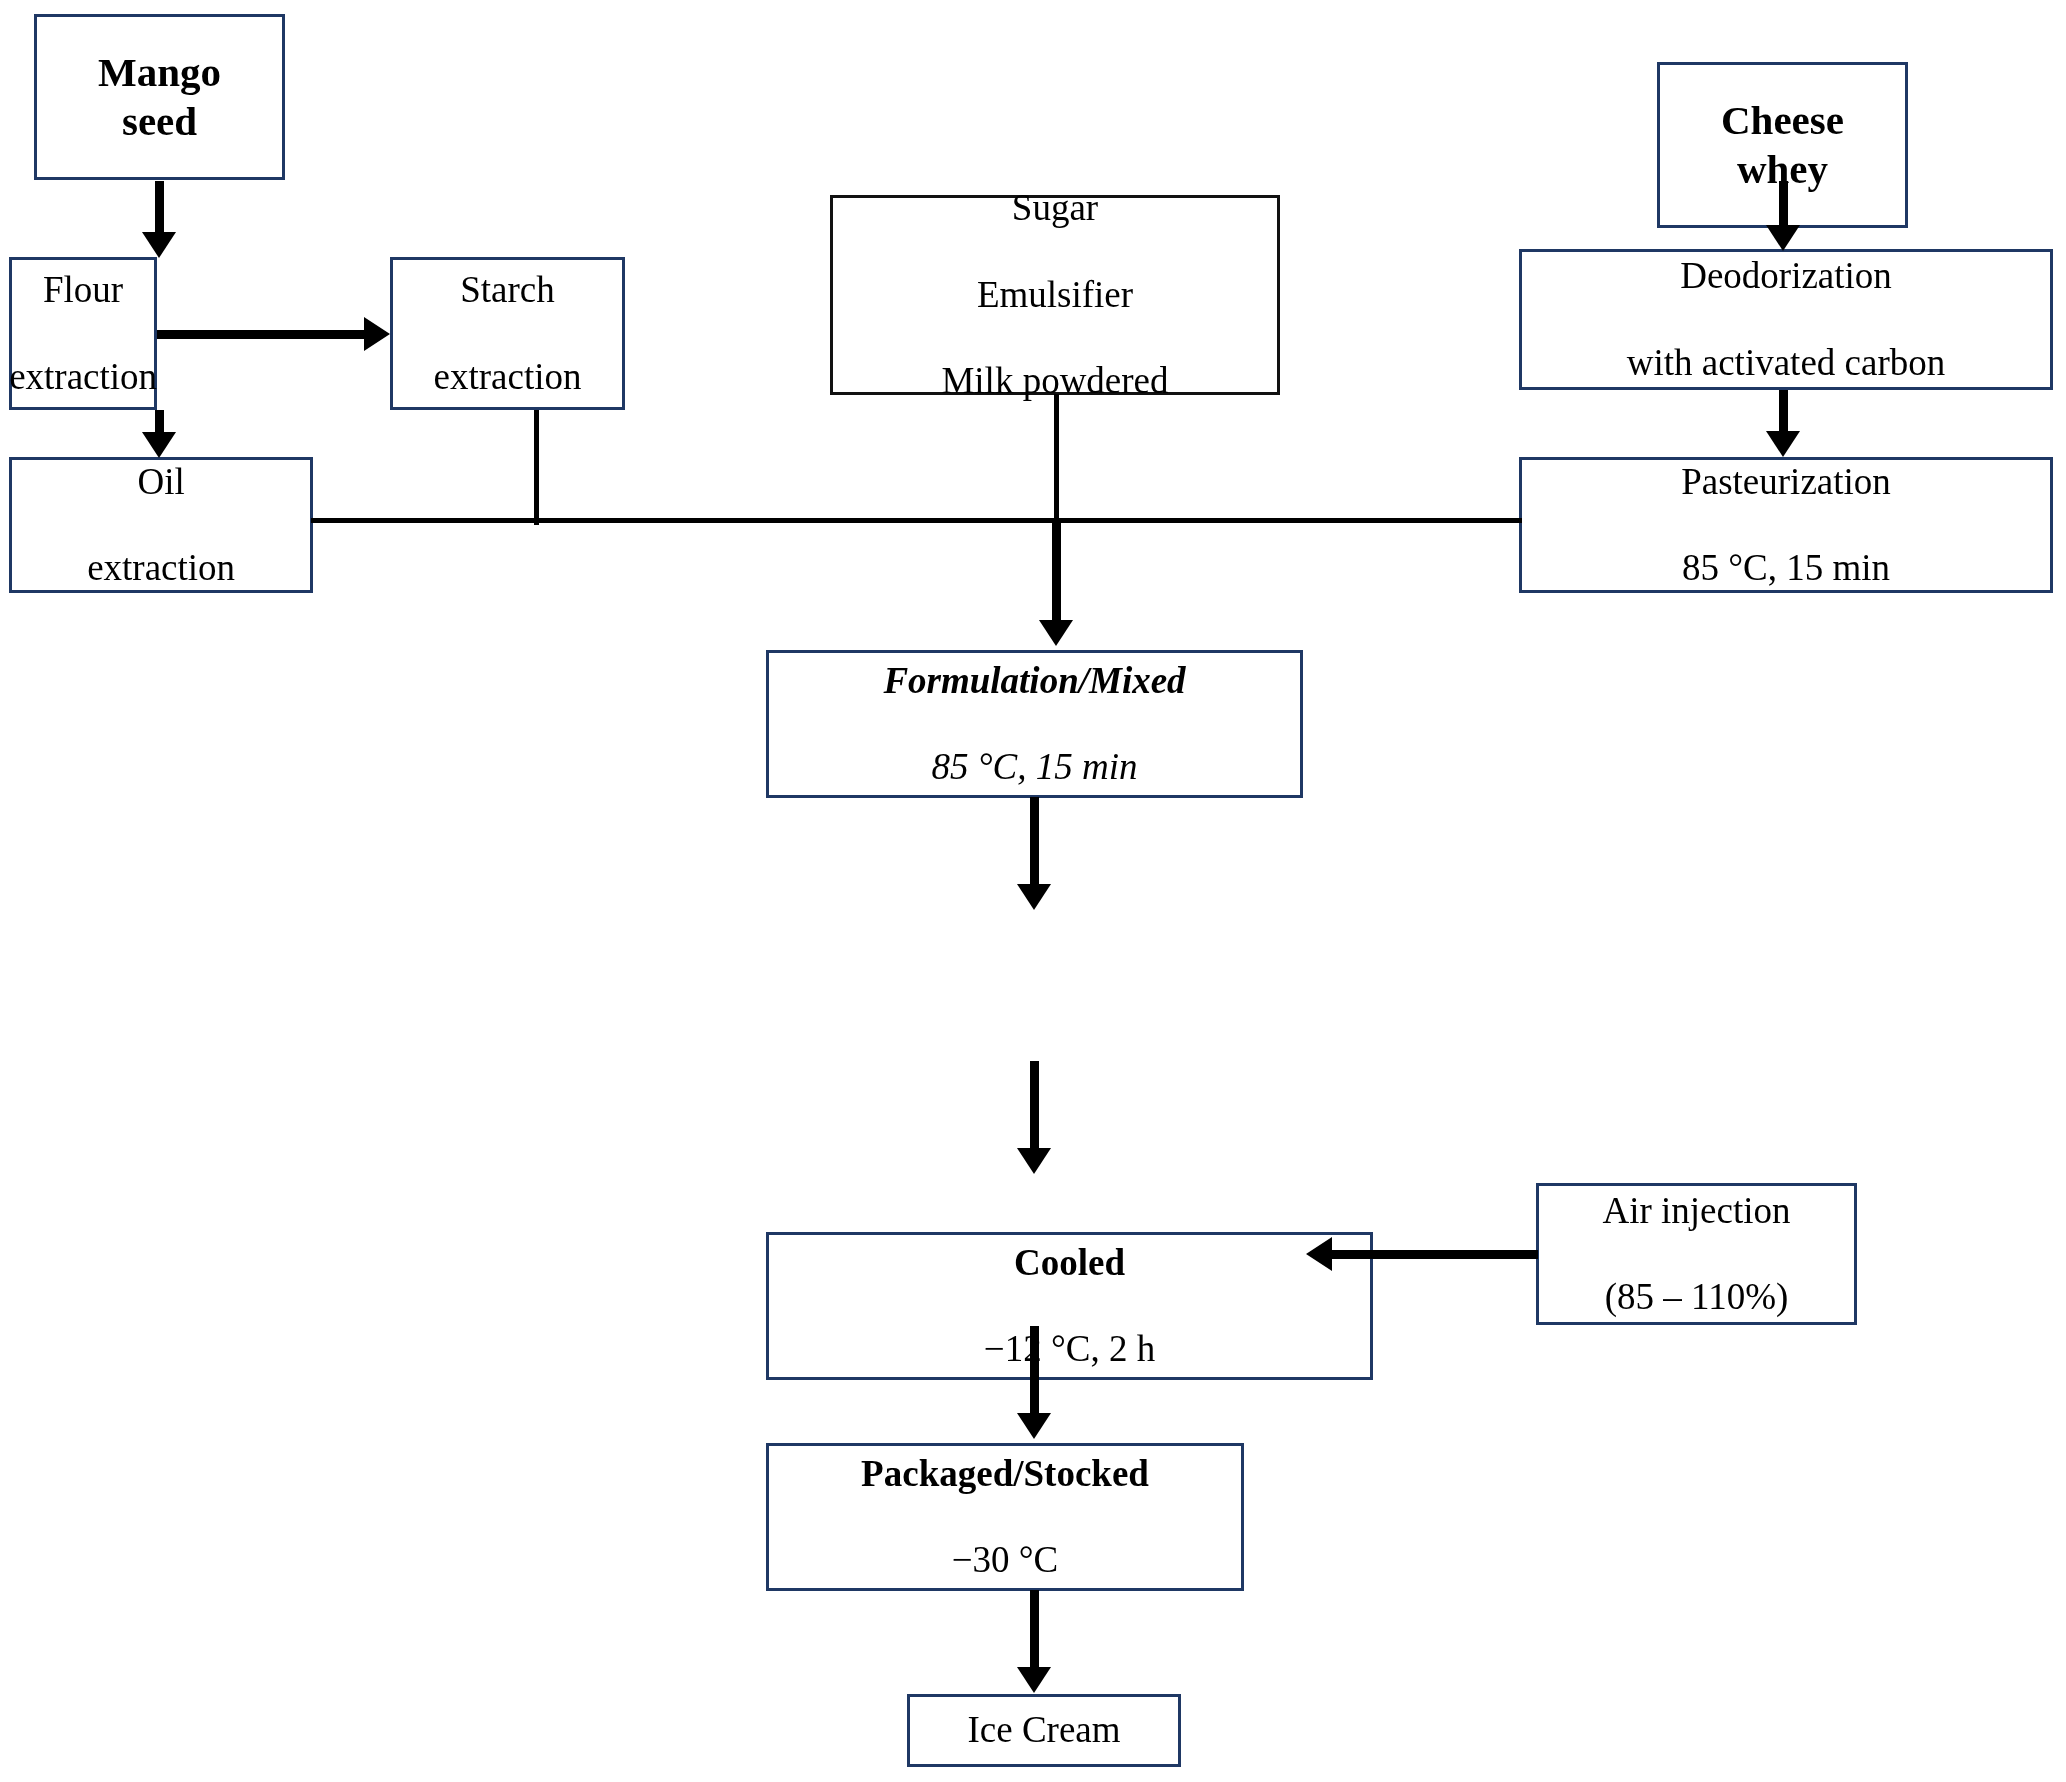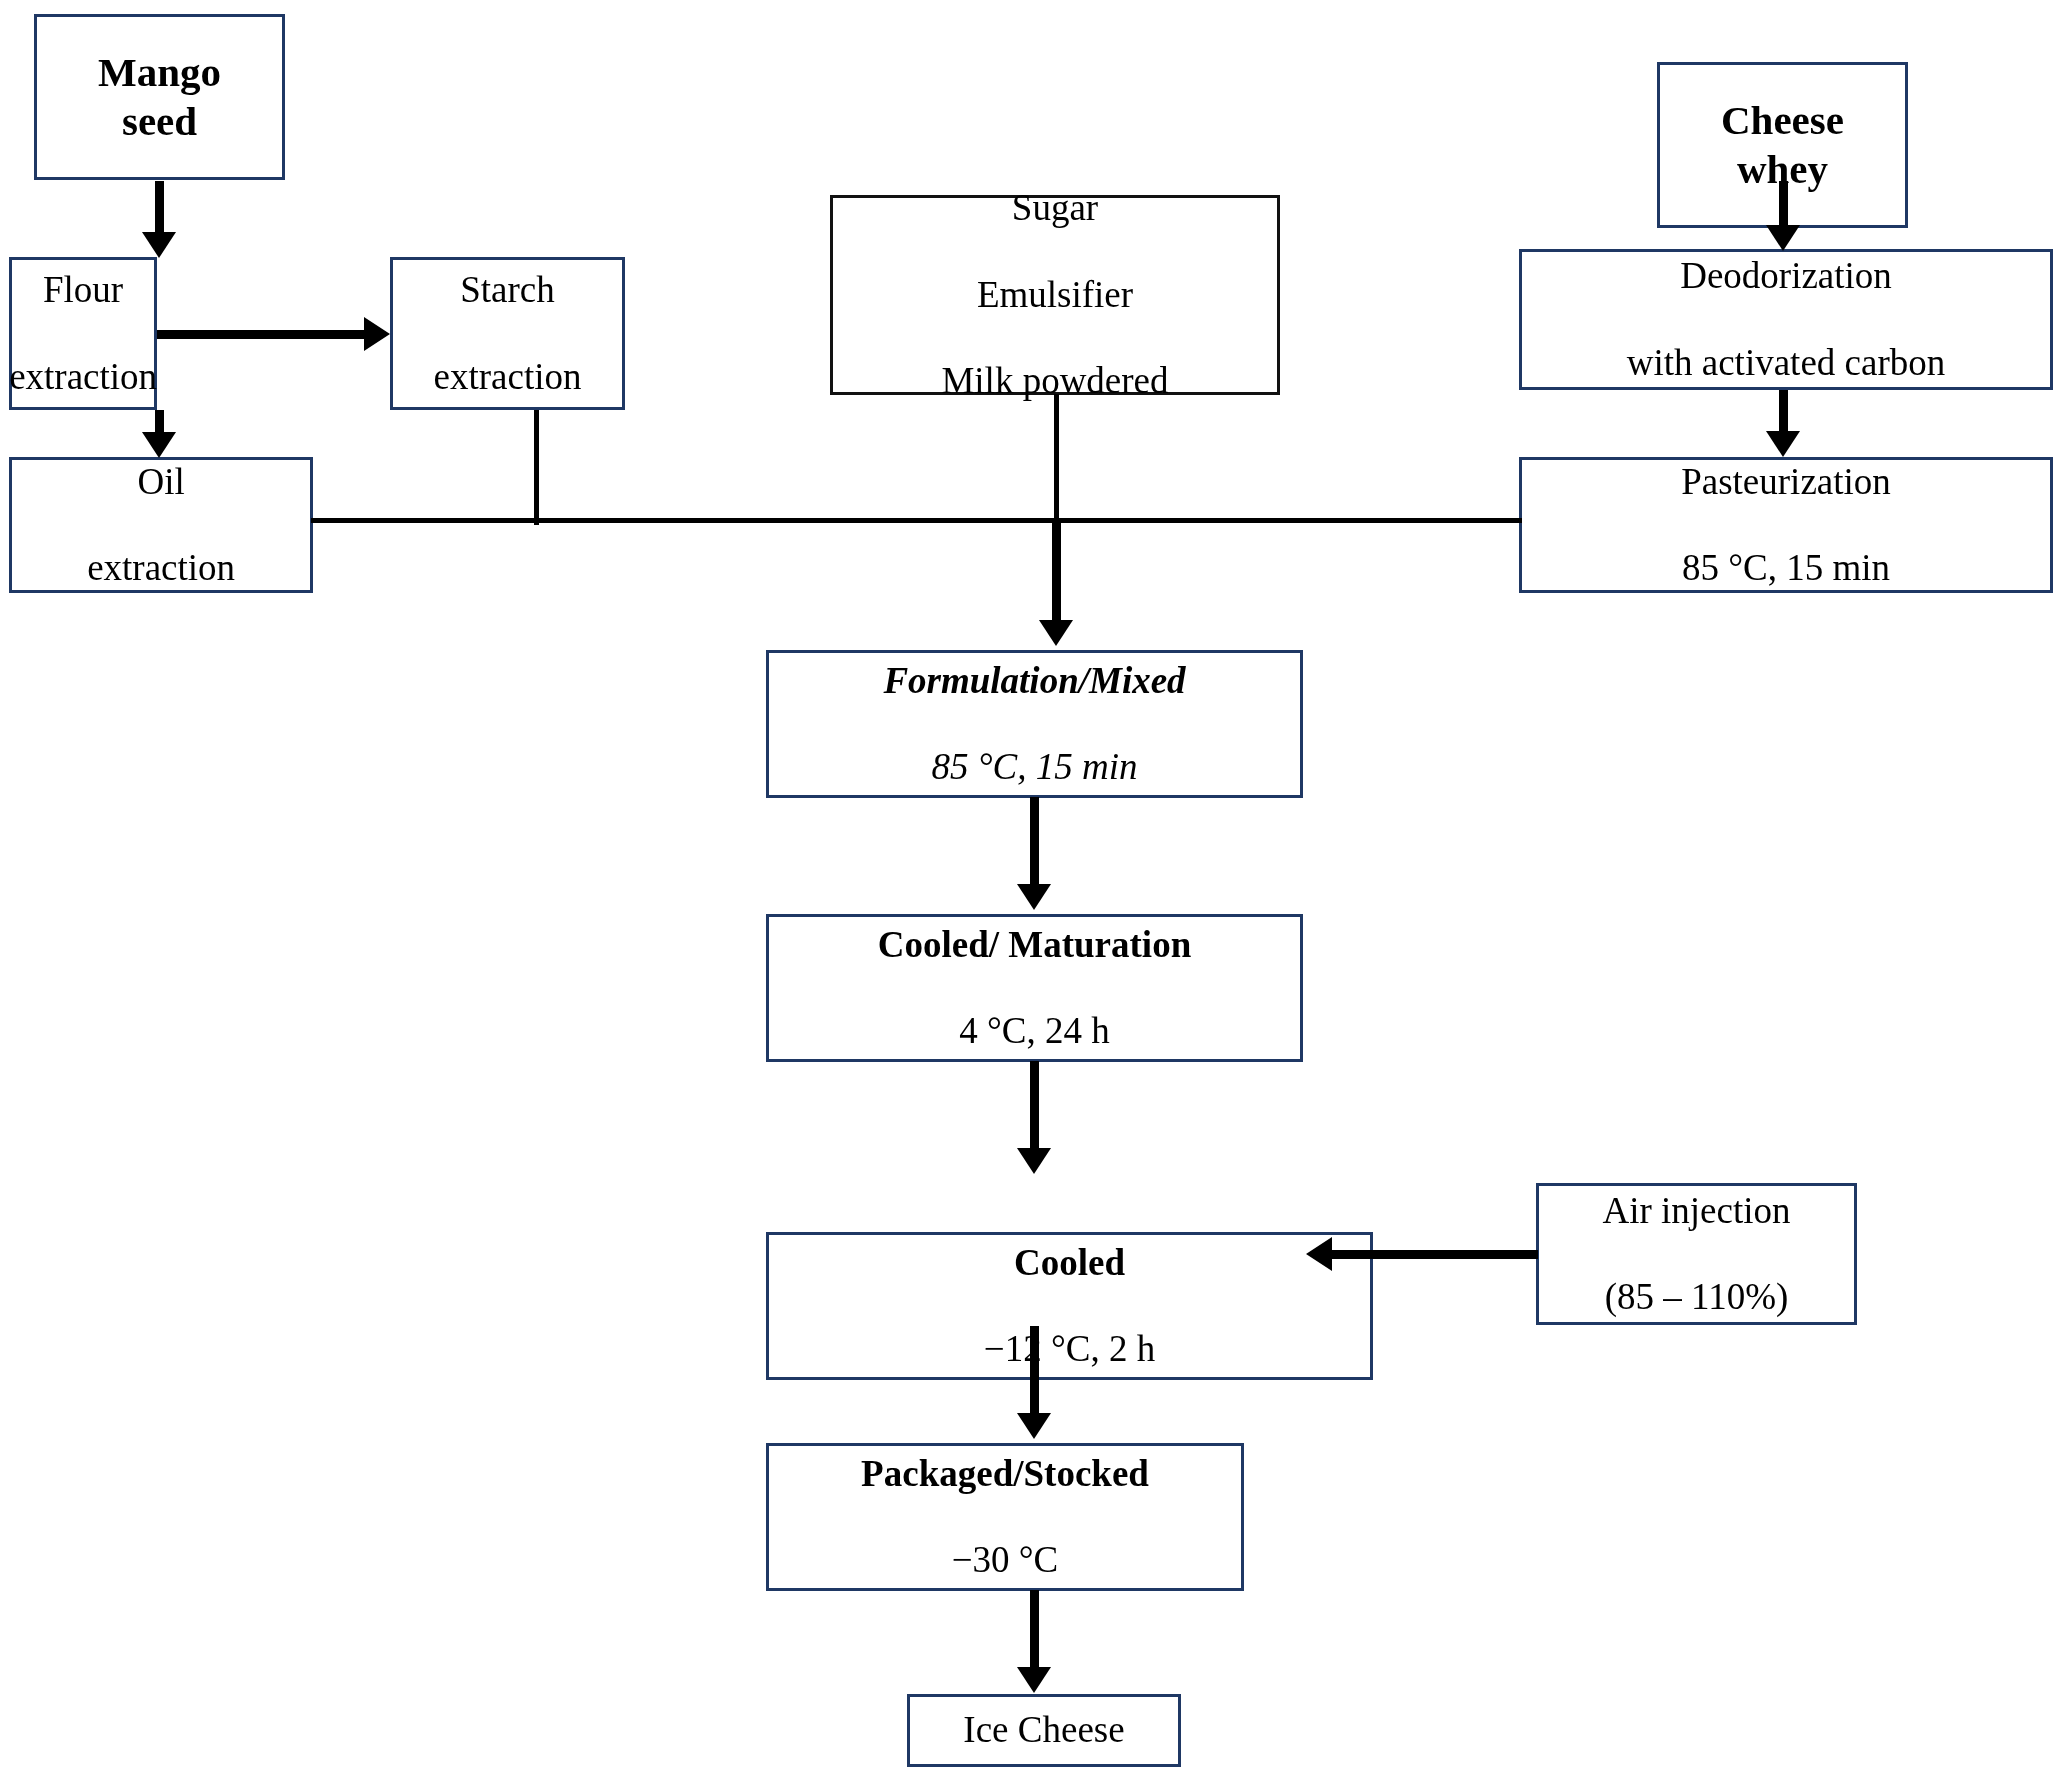--- a/index.html
+++ b/index.html
@@ -117,42 +117,38 @@
   <div class="node fs-std" style="left:1519px; top:457px; width:534px; height:136px;">
     <span class="ln normal">Pasteurization</span>
     <span class="ln normal">85 °C, 15 min</span>
   </div>
 
   <div class="node fs-std" style="left:766px; top:650px; width:537px; height:148px;font-style:italic;">
     <span class="ln bold">Formulation/Mixed</span>
     <span class="ln normal">85 °C, 15 min</span>
   </div>
 
-  <div class="node fs-std" style="left:766px; top:914px; width:537px; height:148px;">
-    <span class="ln bold">Cooled/ Maturation</span>
-    <span class="ln normal">4 °C, 24 h</span>
-  </div>
 
   <div class="node fs-std" style="left:766px; top:1232px; width:607px; height:148px;">
     <span class="ln bold">Cooled</span>
     <span class="ln normal">−12 °C, 2 h</span>
   </div>
 
   <div class="node fs-std" style="left:1536px; top:1183px; width:321px; height:142px;">
     <span class="ln normal">Air injection</span>
     <span class="ln normal">(85 – 110%)</span>
   </div>
 
   <div class="node fs-std" style="left:766px; top:1443px; width:478px; height:148px;">
     <span class="ln bold">Packaged/Stocked</span>
     <span class="ln normal">−30 °C</span>
   </div>
 
   <div class="node fs-std" style="left:907px; top:1694px; width:274px; height:73px;">
-    <span class="ln normal">Ice Cheese</span>
+    <span class="ln normal">Ice Cream</span>
   </div>
 
   <div class="vline thick" style="left:155px; top:181px; height:52px;"></div>
   <div class="arrowhead-down" style="left:142px; top:232px;"></div>
 
   <div class="hline thick" style="left:157px; top:330px; width:209px;"></div>
   <div class="arrowhead-right" style="left:364px; top:317px;"></div>
 
   <div class="vline thick" style="left:155px; top:410px; height:26px;"></div>
   <div class="arrowhead-down" style="left:142px; top:432px;"></div>

